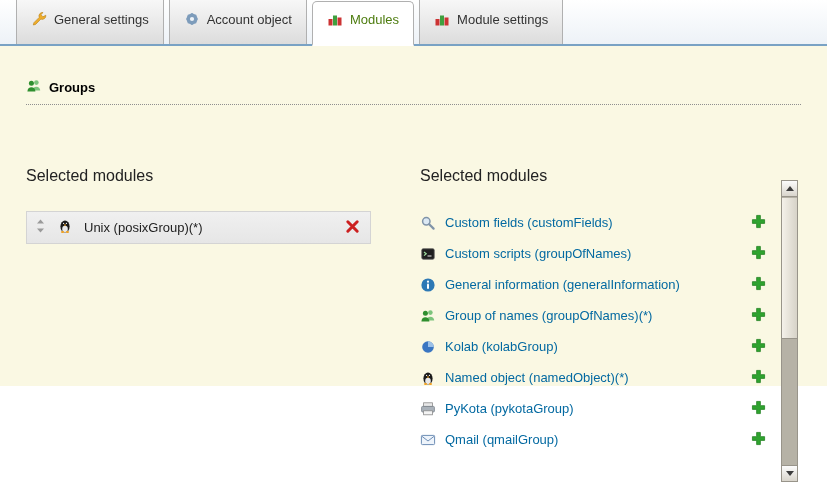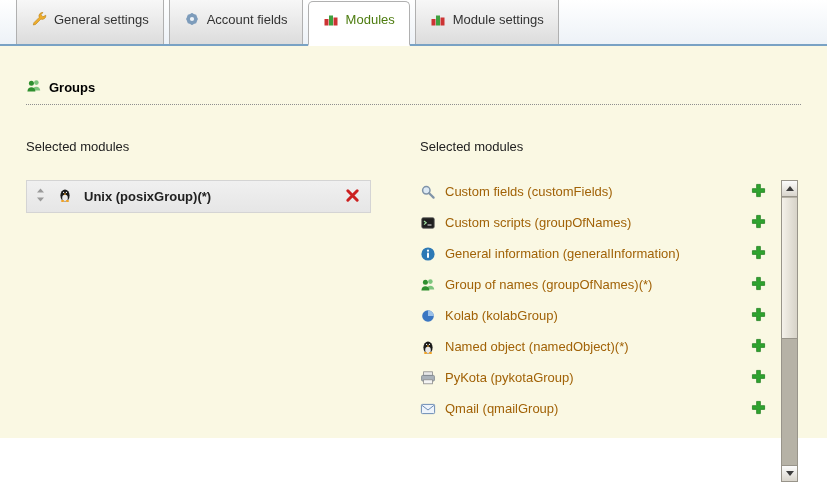--- a/index.html
+++ b/index.html
@@ -31,59 +31,58 @@
     background: #ffffff;
     margin-bottom: -2px;
     border-bottom: 2px solid #ffffff;
     padding-top: 9px;
     color: #4d7c0f;
   }
   .tab svg { display: block; }
 
   
   .content {
-    height: 392px;
+    height: 340px;
     background: #faf8e3;
     padding: 16px 26px 0 26px;
   }
   .groups-head {
     display: flex; align-items: center; gap: 7px;
     font-size: 13px; font-weight: bold; color: #000;
     margin-top: 16px;
   }
   .dotted {
     border-bottom: 1px dotted #8f8f8f;
     margin: 7px 0 0 0;
   }
   .cols { display: flex; margin-top: 34px; }
   .col-left { flex: 0 0 360px; }
   .col-right { flex: 0 0 378px; margin-left: 34px; position: relative; }
-  .colhead { font-size: 13px; color: #222; font-weight: normal; margin-bottom: 26px; }
+  .colhead { font-size: 16px; color: #222; font-weight: normal; margin-bottom: 26px; margin-top: 28px; }
 
   
   .selrow {
     width: 345px; height: 33px;
     display: flex; align-items: center; gap: 11px;
     background: linear-gradient(#f0f0f0, #e6e6e6);
     border: 1px solid #d4d4d4;
     padding: 0 10px 0 8px;
     cursor: move;
-    font-weight: bold;
   }
   .selrow .lbl { flex: 1; font-size: 13px; color: #222; }
 
   
   .alist { padding-right: 32px; }
   .arow {
     display: flex; align-items: center;
     min-height: 24px;
     margin-bottom: 7px;
   }
   .arow .icn { flex: none; margin-right: 9px; display: flex; align-items: center; }
-  .arow .lbl { font-size: 13px; color: #a16207; max-width: 262px; line-height: 1.25; text-align: right; }
+  .arow .lbl { font-size: 13px; color: #0369a1; max-width: 262px; line-height: 1.25; text-align: right; }
   .iconbtn {
     background: none; border: none; padding: 0; cursor: pointer;
     display: flex; align-items: center;
   }
   .arow .iconbtn { margin-left: auto; }
 
   
   .scrollbar {
     position: absolute; right: 0; top: 41px;
     width: 17px; height: 302px;
@@ -122,21 +121,21 @@
   </div>
 
   <div class="tab">
     <span>
       <svg width="16" height="16" viewBox="0 0 16 16">
           <rect x="3.2" y="3.2" width="9.6" height="9.6" rx="2.4" fill="#7d9cbb"></rect>
           <rect x="3.2" y="3.2" width="9.6" height="9.6" rx="2.4" fill="#7d9cbb" transform="rotate(45 8 8)"></rect>
           <circle cx="8" cy="8" r="2.1" fill="#eef3f8"></circle>
         </svg>
     </span>
-    <span>Account fields</span>
+    <span>Account object</span>
   </div>
 
   <div class="tab active">
     <span>
       <svg width="16" height="16" viewBox="0 0 16 16">
           <rect x="1.5" y="8" width="4" height="6.5" fill="#cc3333"></rect>
           <rect x="6" y="4.5" width="4" height="10" fill="#3fa03f"></rect>
           <rect x="10.5" y="6.5" width="4" height="8" fill="#cc3333"></rect>
         </svg>
     </span>

